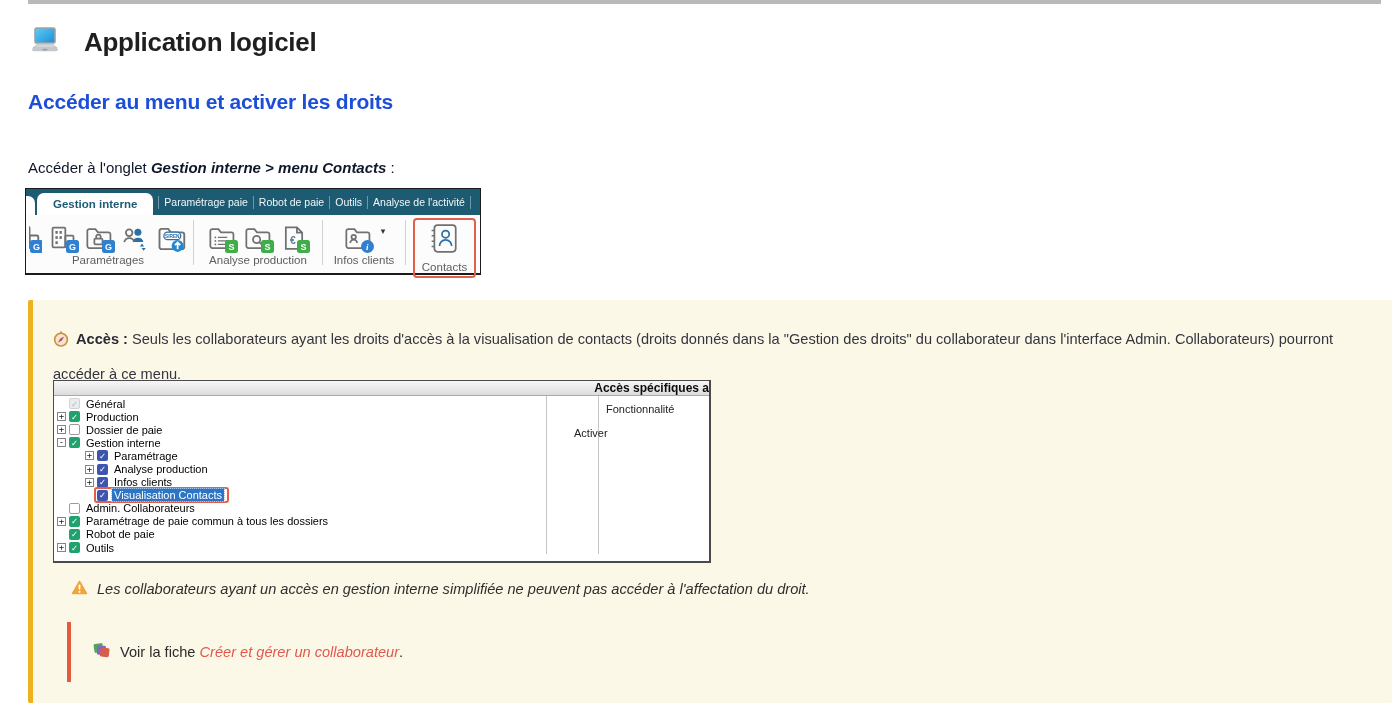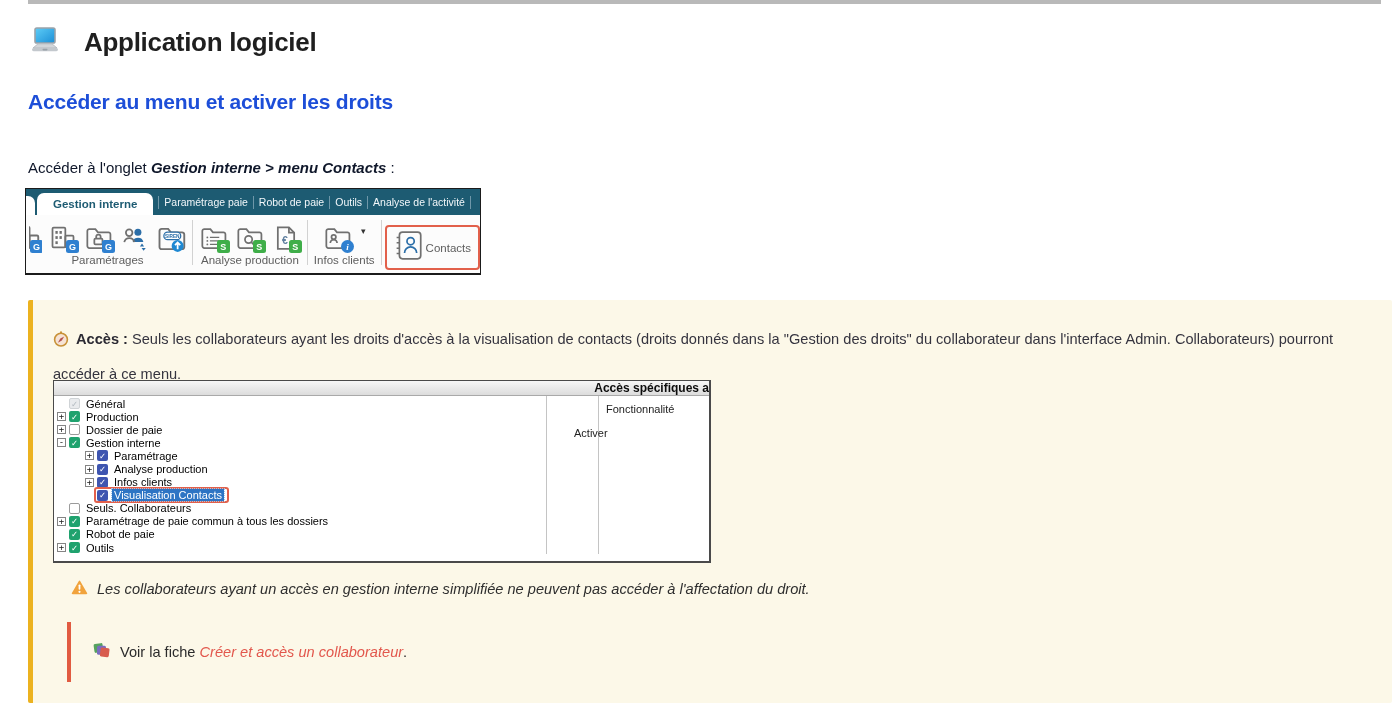--- a/index.html
+++ b/index.html
@@ -36,21 +36,21 @@
   .ico { position:relative; width:30px; height:33px; flex:none; }
   .ico svg { position:absolute; left:1px; top:3px; }
   .ico-partial { width:13px; overflow:hidden; }
   .ico-partial svg { left:-17px; }
   .badge { position:absolute; right:-1px; bottom:1px; width:13px; height:13px; border-radius:2.5px;
     background:#2f80d0; color:#fff; font-size:9px; font-weight:700; display:flex; align-items:center; justify-content:center; }
   .badge.s { background:#3fae49; }
   .badge.round { border-radius:50%; font-style:italic; font-family:"Liberation Serif", serif; }
   .caret { font-size:9px; color:#333; margin:0 0 14px 2px; }
   .contact-wrap { display:flex; justify-content:center; align-items:center; height:100%; }
-  .contact-box { border:2px solid #e2604b; border-radius:4px; display:flex; flex-direction:row; align-items:center;
+  .contact-box { border:2px solid #e2604b; border-radius:4px; display:flex; flex-direction:column; align-items:center;
     padding:3px 7px 2px; gap:2px; margin-top:1px; }
   .contact-box .glabel { padding-bottom:1px; }
 
   
   .callout { position:absolute; left:28px; top:300px; width:1364px; height:403px;
     background:#fcf8e8; border-left:5px solid #ecb21f; border-radius:2px; }
   .access { position:absolute; left:20px; right:22px; top:8px; font-size:14.6px; line-height:32px; color:#35343f; }
   .access b { color:#2b2a33; }
   .inline-ico { display:inline-block; vertical-align:-3px; margin-right:7px; }
 
@@ -303,21 +303,21 @@
         <div class="trow lvl2">
             <span class="exp-sp"></span>
             <span class="redbox">
               <span class="cb blue">✓</span>
               <span class="tname sel">Visualisation Contacts</span>
             </span>
           </div>
         <div class="trow">
             <span class="exp-sp"></span>
             <span class="cb none"></span>
-            <span class="tname">Seuls. Collaborateurs</span>
+            <span class="tname">Admin. Collaborateurs</span>
           </div>
         <div class="trow">
             <span class="exp">+</span>
             <span class="cb green">✓</span>
             <span class="tname">Paramétrage de paie commun à tous les dossiers</span>
           </div>
         <div class="trow">
             <span class="exp-sp"></span>
             <span class="cb green">✓</span>
             <span class="tname">Robot de paie</span>
@@ -339,15 +339,15 @@
         </svg></span>
     <span>Les collaborateurs ayant un accès en gestion interne simplifiée ne peuvent pas accéder à l'affectation du droit.</span>
   </div>
 
   <div class="quote">
     <span><svg width="18" height="17" viewBox="0 0 18 17">
           <rect x="1" y="1.5" width="9" height="9" rx="1.5" fill="#56a25f" transform="rotate(-8 5.5 6)"></rect>
           <rect x="4" y="3.8" width="9" height="9" rx="1.5" fill="#7a6cc0"></rect>
           <rect x="7.2" y="5.8" width="9" height="9" rx="1.5" fill="#d85c4e" transform="rotate(7 11.7 10.3)"></rect>
         </svg></span>
-    <span><span>Voir la fiche </span><span class="link">Créer et accès un collaborateur</span><span>.</span></span>
+    <span><span>Voir la fiche </span><span class="link">Créer et gérer un collaborateur</span><span>.</span></span>
   </div>
 </div>
 
 </body></html>

